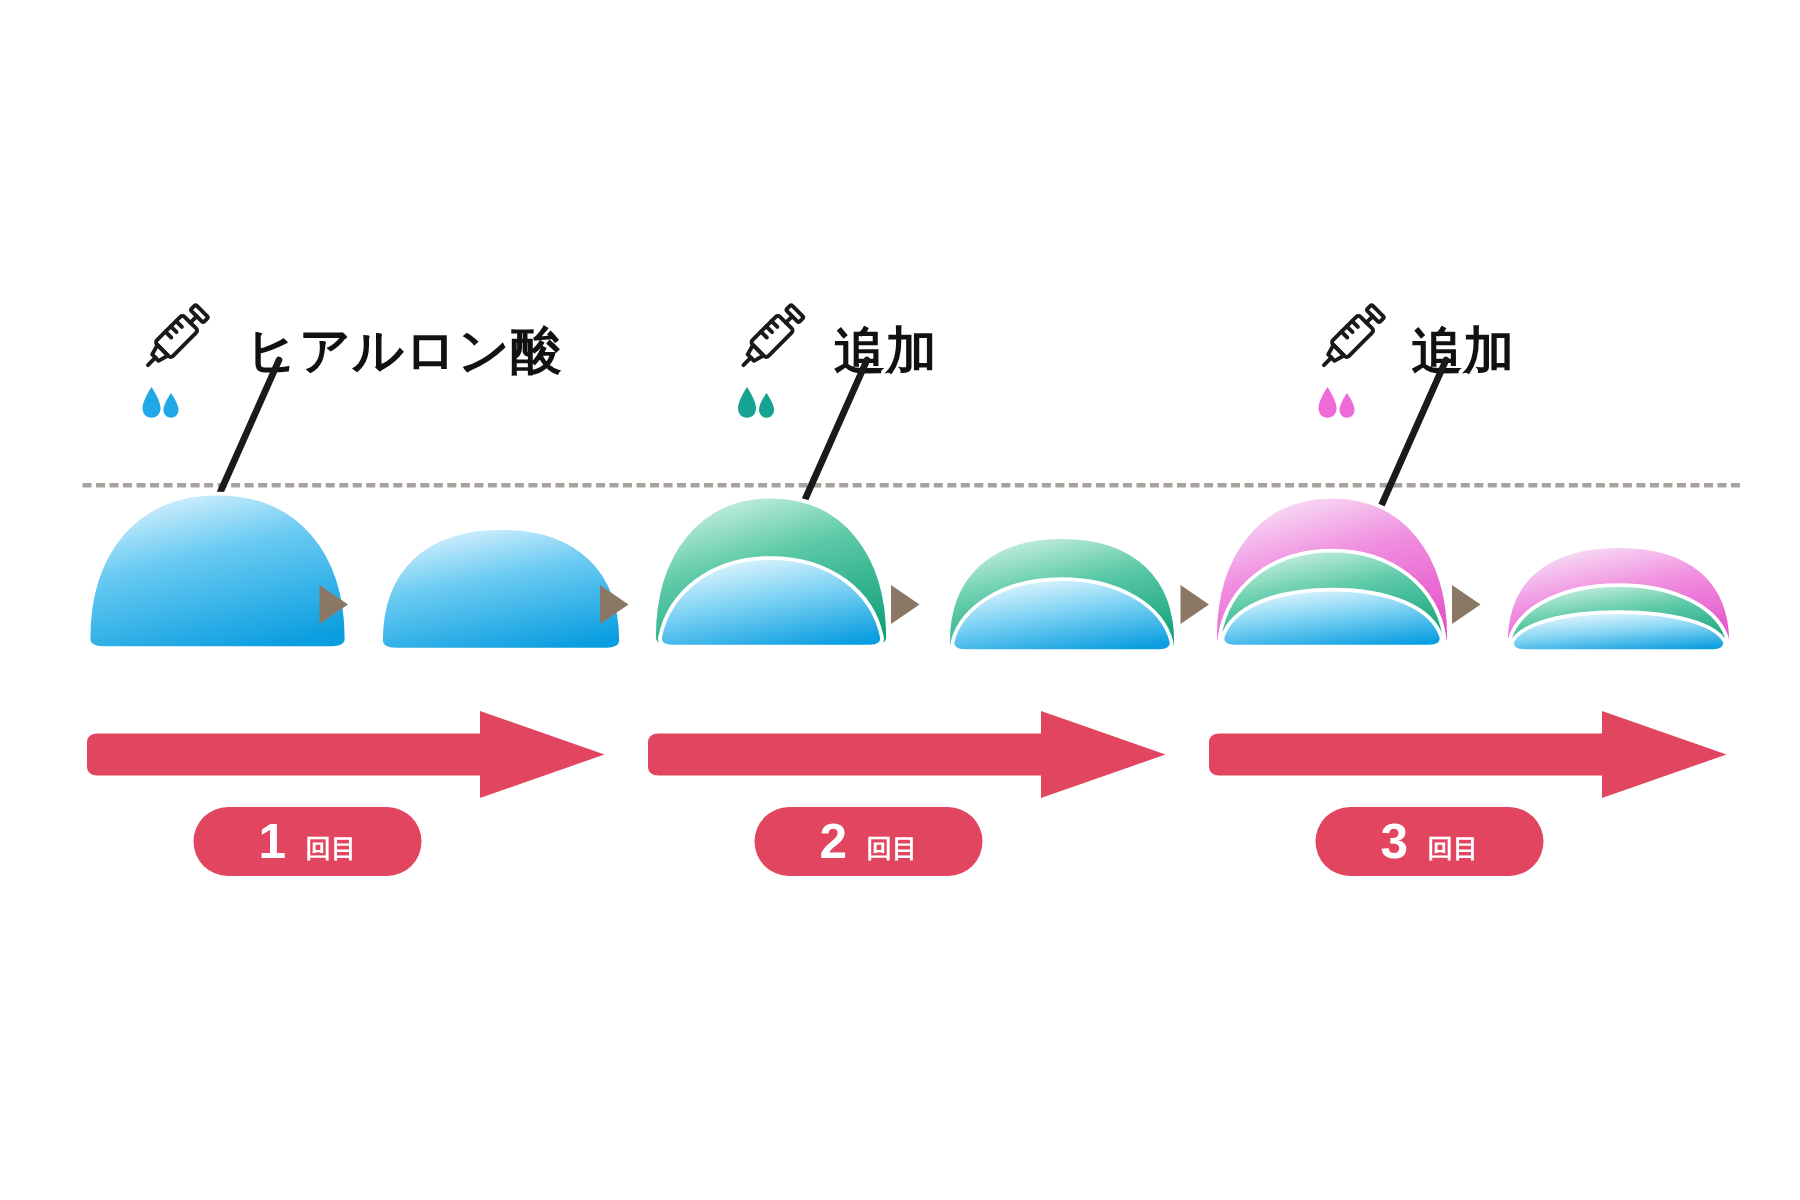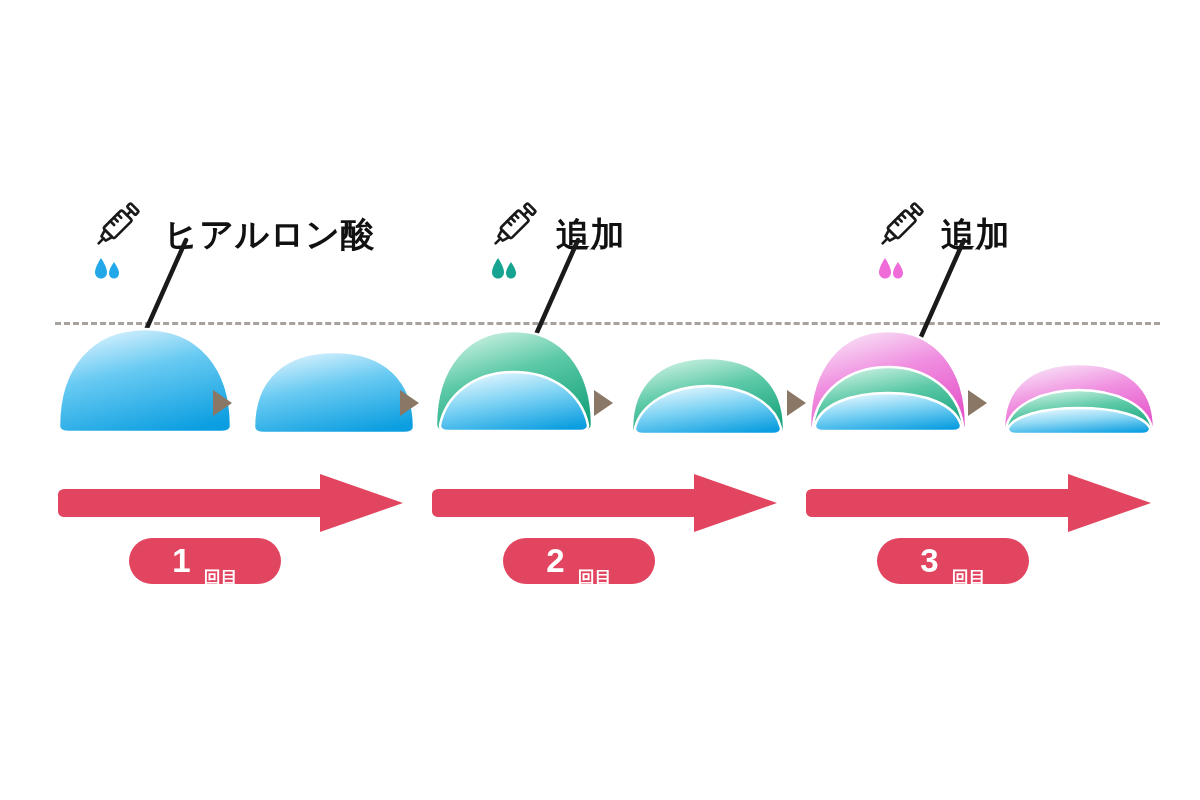--- a/index.html
+++ b/index.html
@@ -92,21 +92,21 @@
     line-height: 1;
     position: relative;
     top: -1px;
   }
   .pill-unit {
     font-size: 17px;
     font-weight: 700;
     line-height: 1;
     margin-left: 13px;
     position: relative;
-    top: 16px;
+    top: 4px;
     letter-spacing: 0px;
   }
 </style>
 </head>
 <body>
 
 <div id="stage">
 
   <div class="dashed-line"></div>
 

